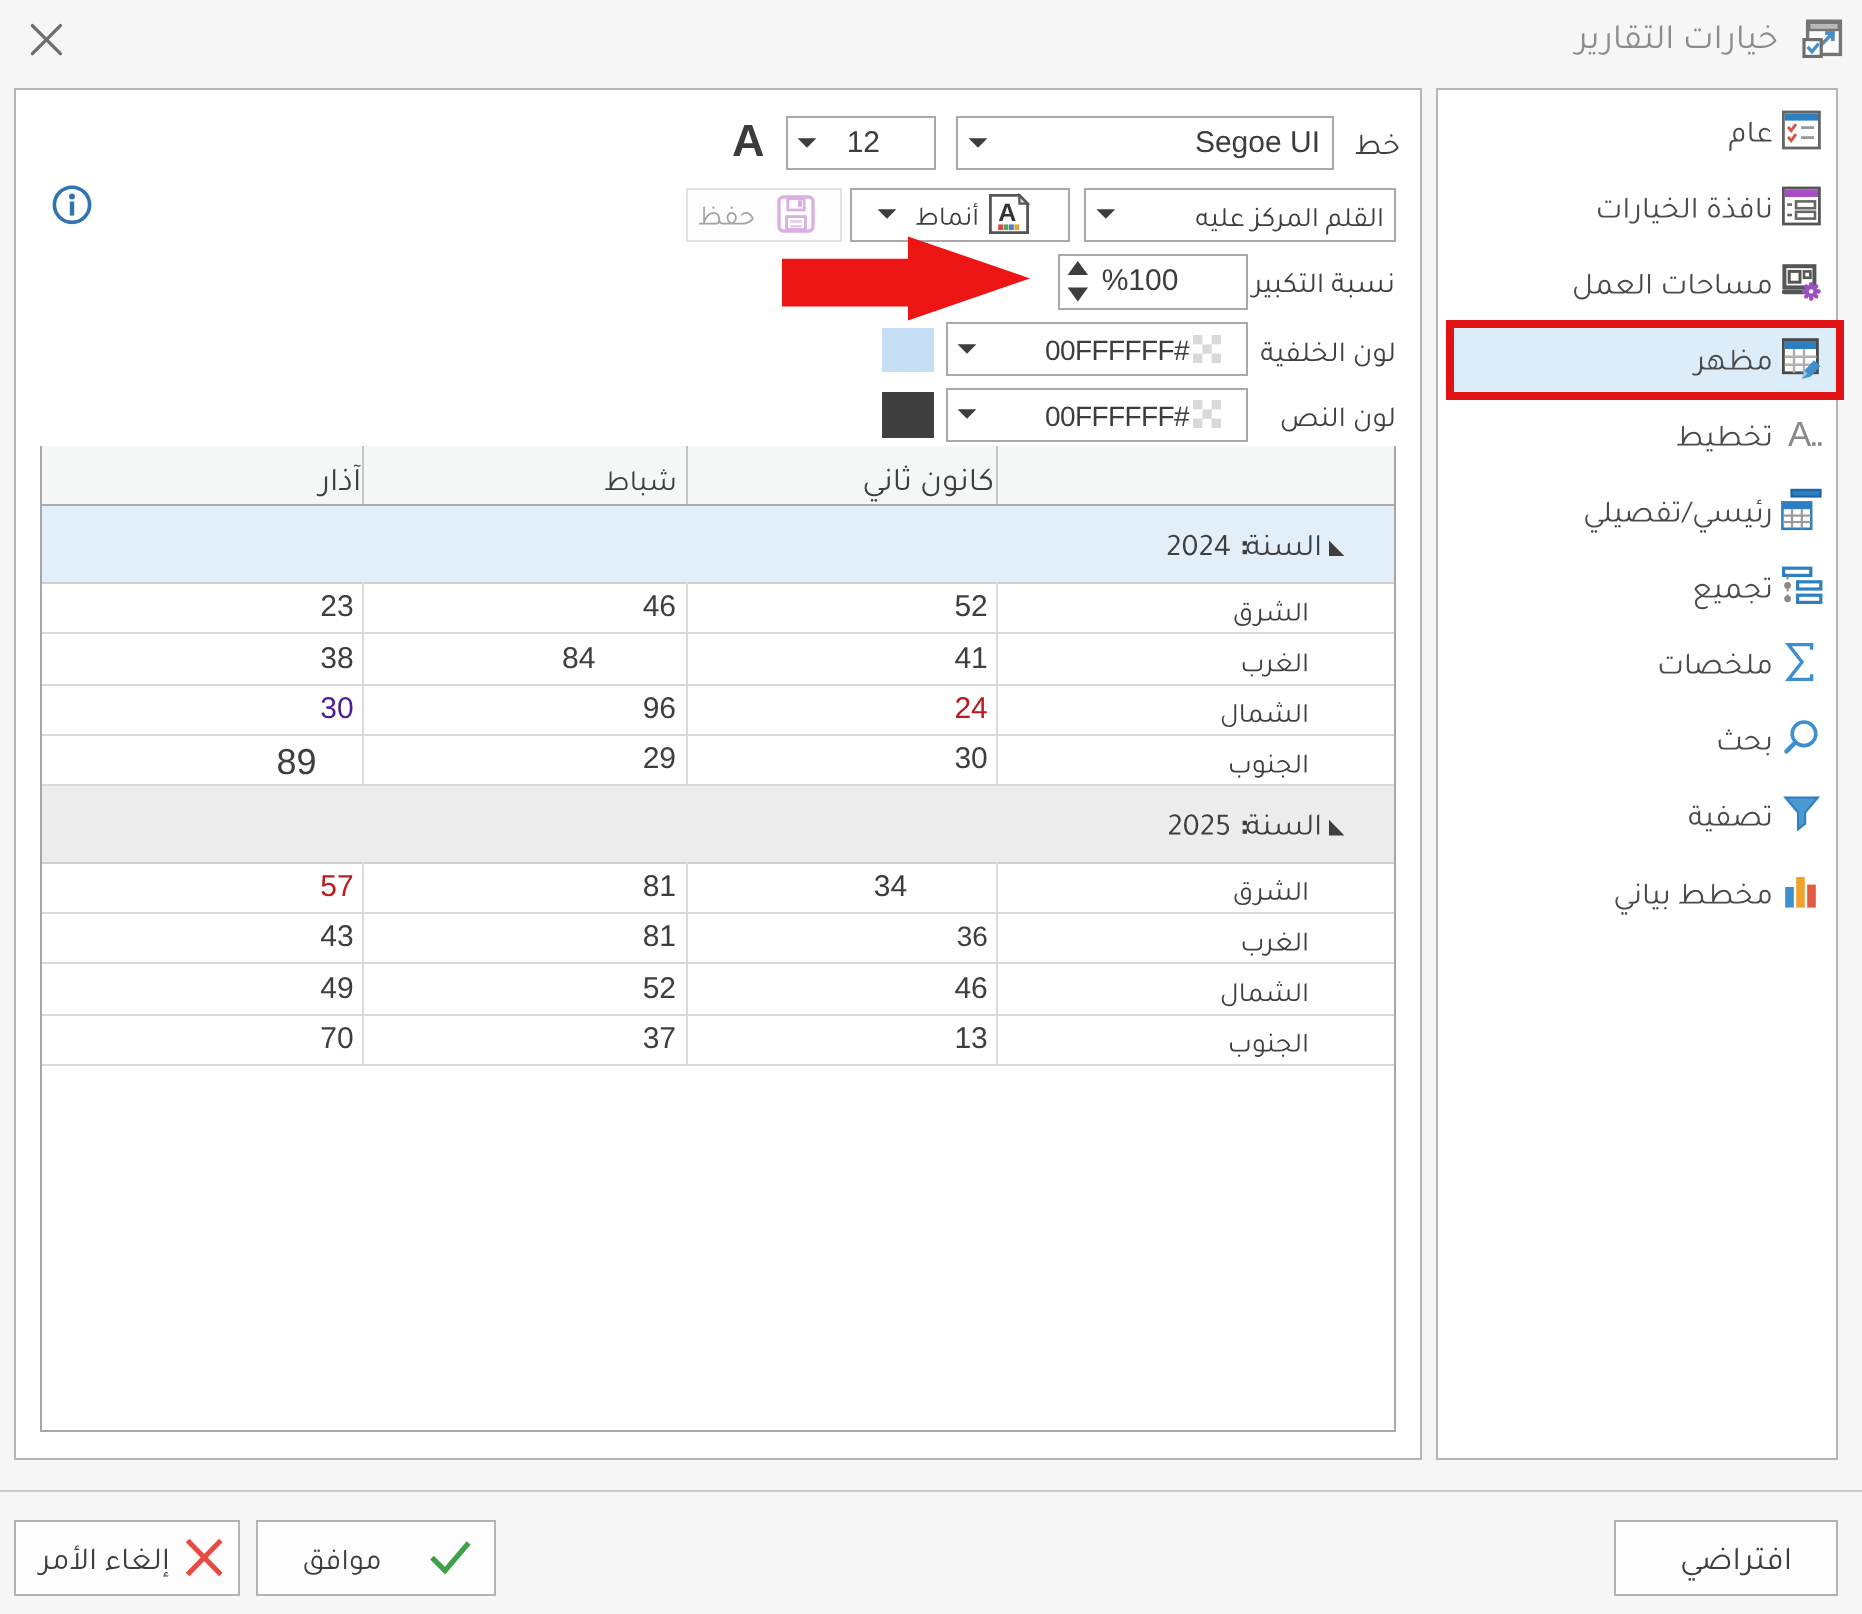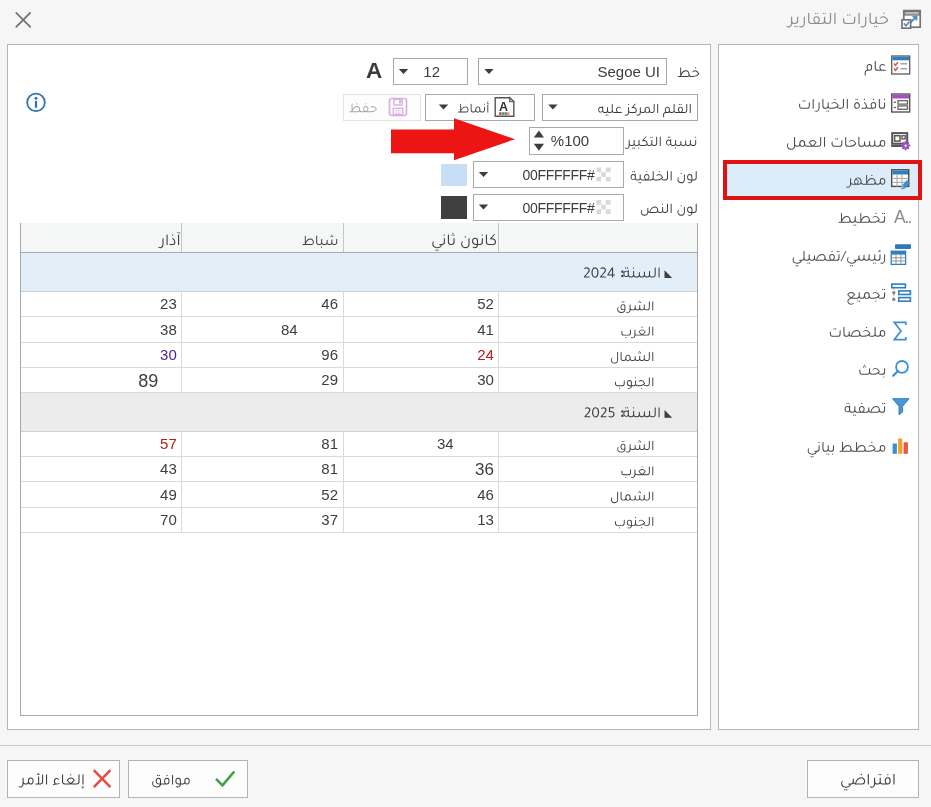--- a/index.html
+++ b/index.html
@@ -58,21 +58,21 @@
 <div class="lt" style="left:119.8px;top:320.6px;width:57px;text-align:right;font-size:15px;color:#3e3e3e">38</div>
 <div class="lt" style="left:436.9px;top:345.9px;width:57px;text-align:right;font-size:15px;color:#b91c1c">24</div>
 <div class="lt" style="left:281.0px;top:345.9px;width:57px;text-align:right;font-size:15px;color:#3e3e3e">96</div>
 <div class="lt" style="left:119.8px;top:345.9px;width:57px;text-align:right;font-size:15px;color:#4c1d95">30</div>
 <div class="lt" style="left:436.9px;top:371.2px;width:57px;text-align:right;font-size:15px;color:#3e3e3e">30</div>
 <div class="lt" style="left:281.0px;top:371.2px;width:57px;text-align:right;font-size:15px;color:#3e3e3e">29</div>
 <div class="lt" style="left:119.8px;top:371.2px;width:57px;text-align:center;font-size:18px;color:#3e3e3e">89</div>
 <div class="lt" style="left:436.9px;top:434.9px;width:57px;text-align:left;font-size:15px;color:#3e3e3e">34</div>
 <div class="lt" style="left:281.0px;top:434.9px;width:57px;text-align:right;font-size:15px;color:#3e3e3e">81</div>
 <div class="lt" style="left:119.8px;top:434.9px;width:57px;text-align:right;font-size:15px;color:#b91c1c">57</div>
-<div class="lt" style="left:436.9px;top:460.2px;width:57px;text-align:right;font-size:17px;color:#3e3e3e">36</div>
+<div class="lt" style="left:436.9px;top:460.2px;width:57px;text-align:right;font-size:14px;color:#3e3e3e">36</div>
 <div class="lt" style="left:281.0px;top:460.2px;width:57px;text-align:right;font-size:15px;color:#3e3e3e">81</div>
 <div class="lt" style="left:119.8px;top:460.2px;width:57px;text-align:right;font-size:15px;color:#3e3e3e">43</div>
 <div class="lt" style="left:436.9px;top:485.5px;width:57px;text-align:right;font-size:15px;color:#3e3e3e">46</div>
 <div class="lt" style="left:281.0px;top:485.5px;width:57px;text-align:right;font-size:15px;color:#3e3e3e">52</div>
 <div class="lt" style="left:119.8px;top:485.5px;width:57px;text-align:right;font-size:15px;color:#3e3e3e">49</div>
 <div class="lt" style="left:436.9px;top:510.8px;width:57px;text-align:right;font-size:15px;color:#3e3e3e">13</div>
 <div class="lt" style="left:281.0px;top:510.8px;width:57px;text-align:right;font-size:15px;color:#3e3e3e">37</div>
 <div class="lt" style="left:119.8px;top:510.8px;width:57px;text-align:right;font-size:15px;color:#3e3e3e">70</div>
 <div style="position:absolute;left:807px;top:760px;width:111.5px;height:37.5px;background:#fdfdfd;border:1px solid #b3b3b3;box-sizing:border-box"></div>
 <div style="position:absolute;left:127.5px;top:760px;width:120.5px;height:37.5px;background:#fdfdfd;border:1px solid #b3b3b3;box-sizing:border-box"></div>

